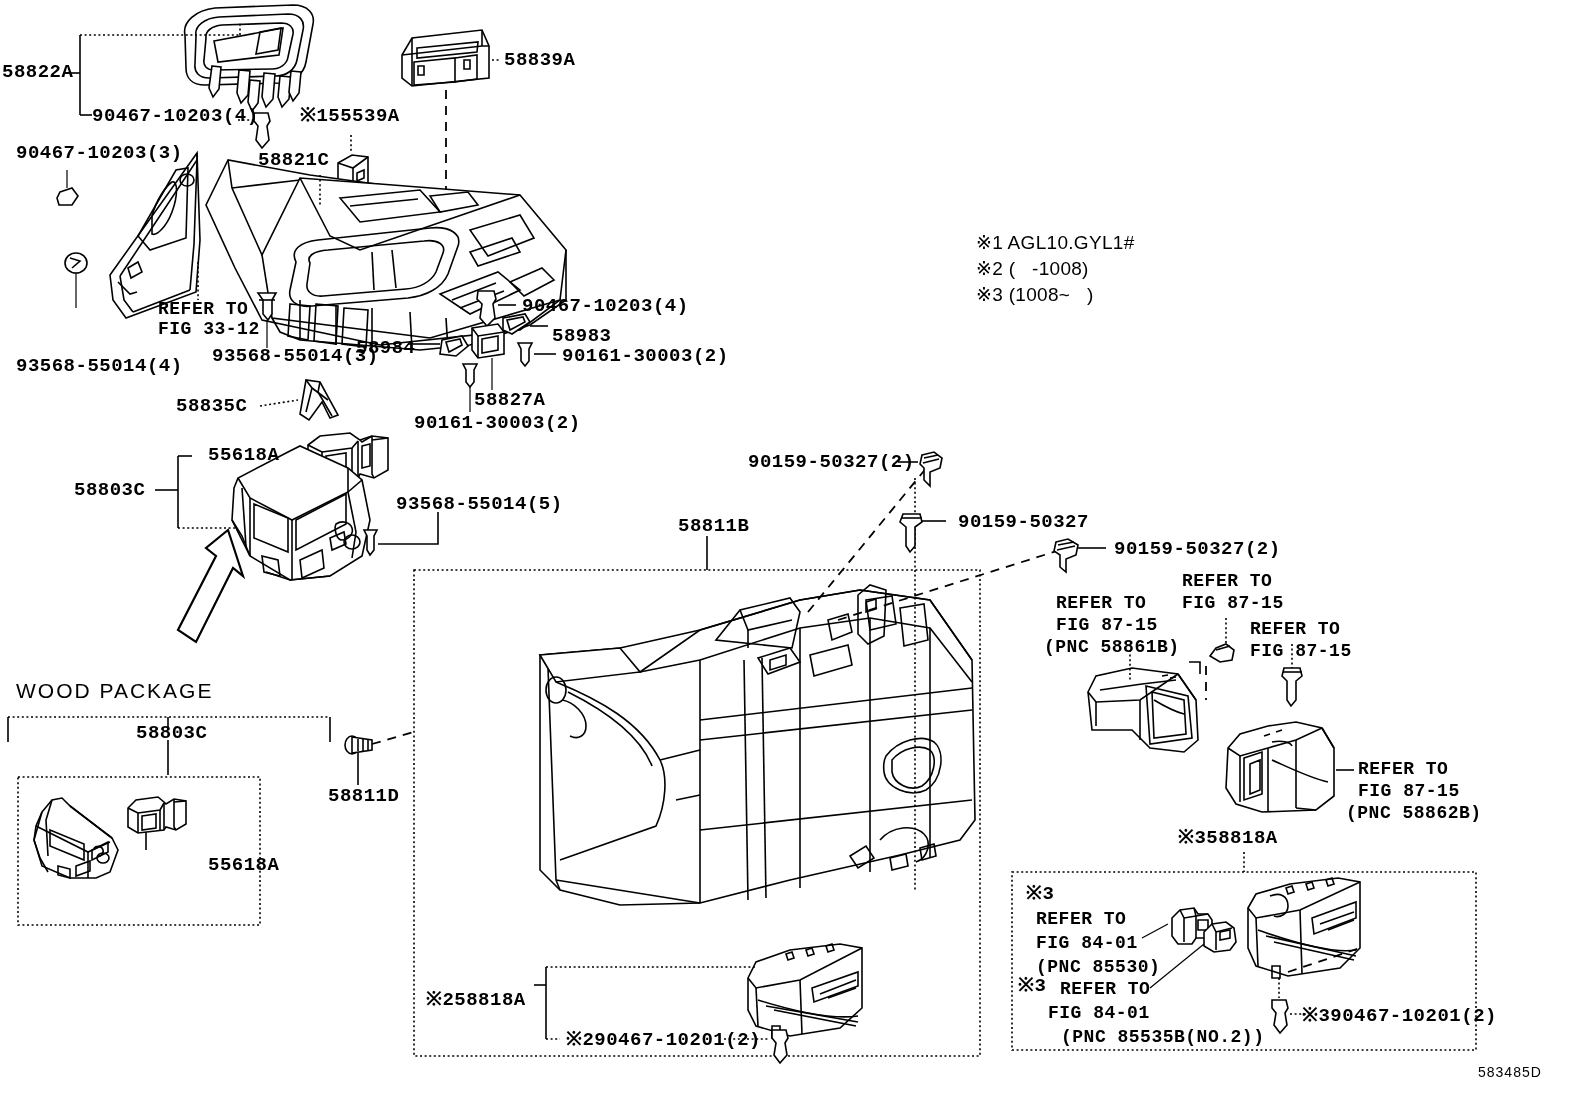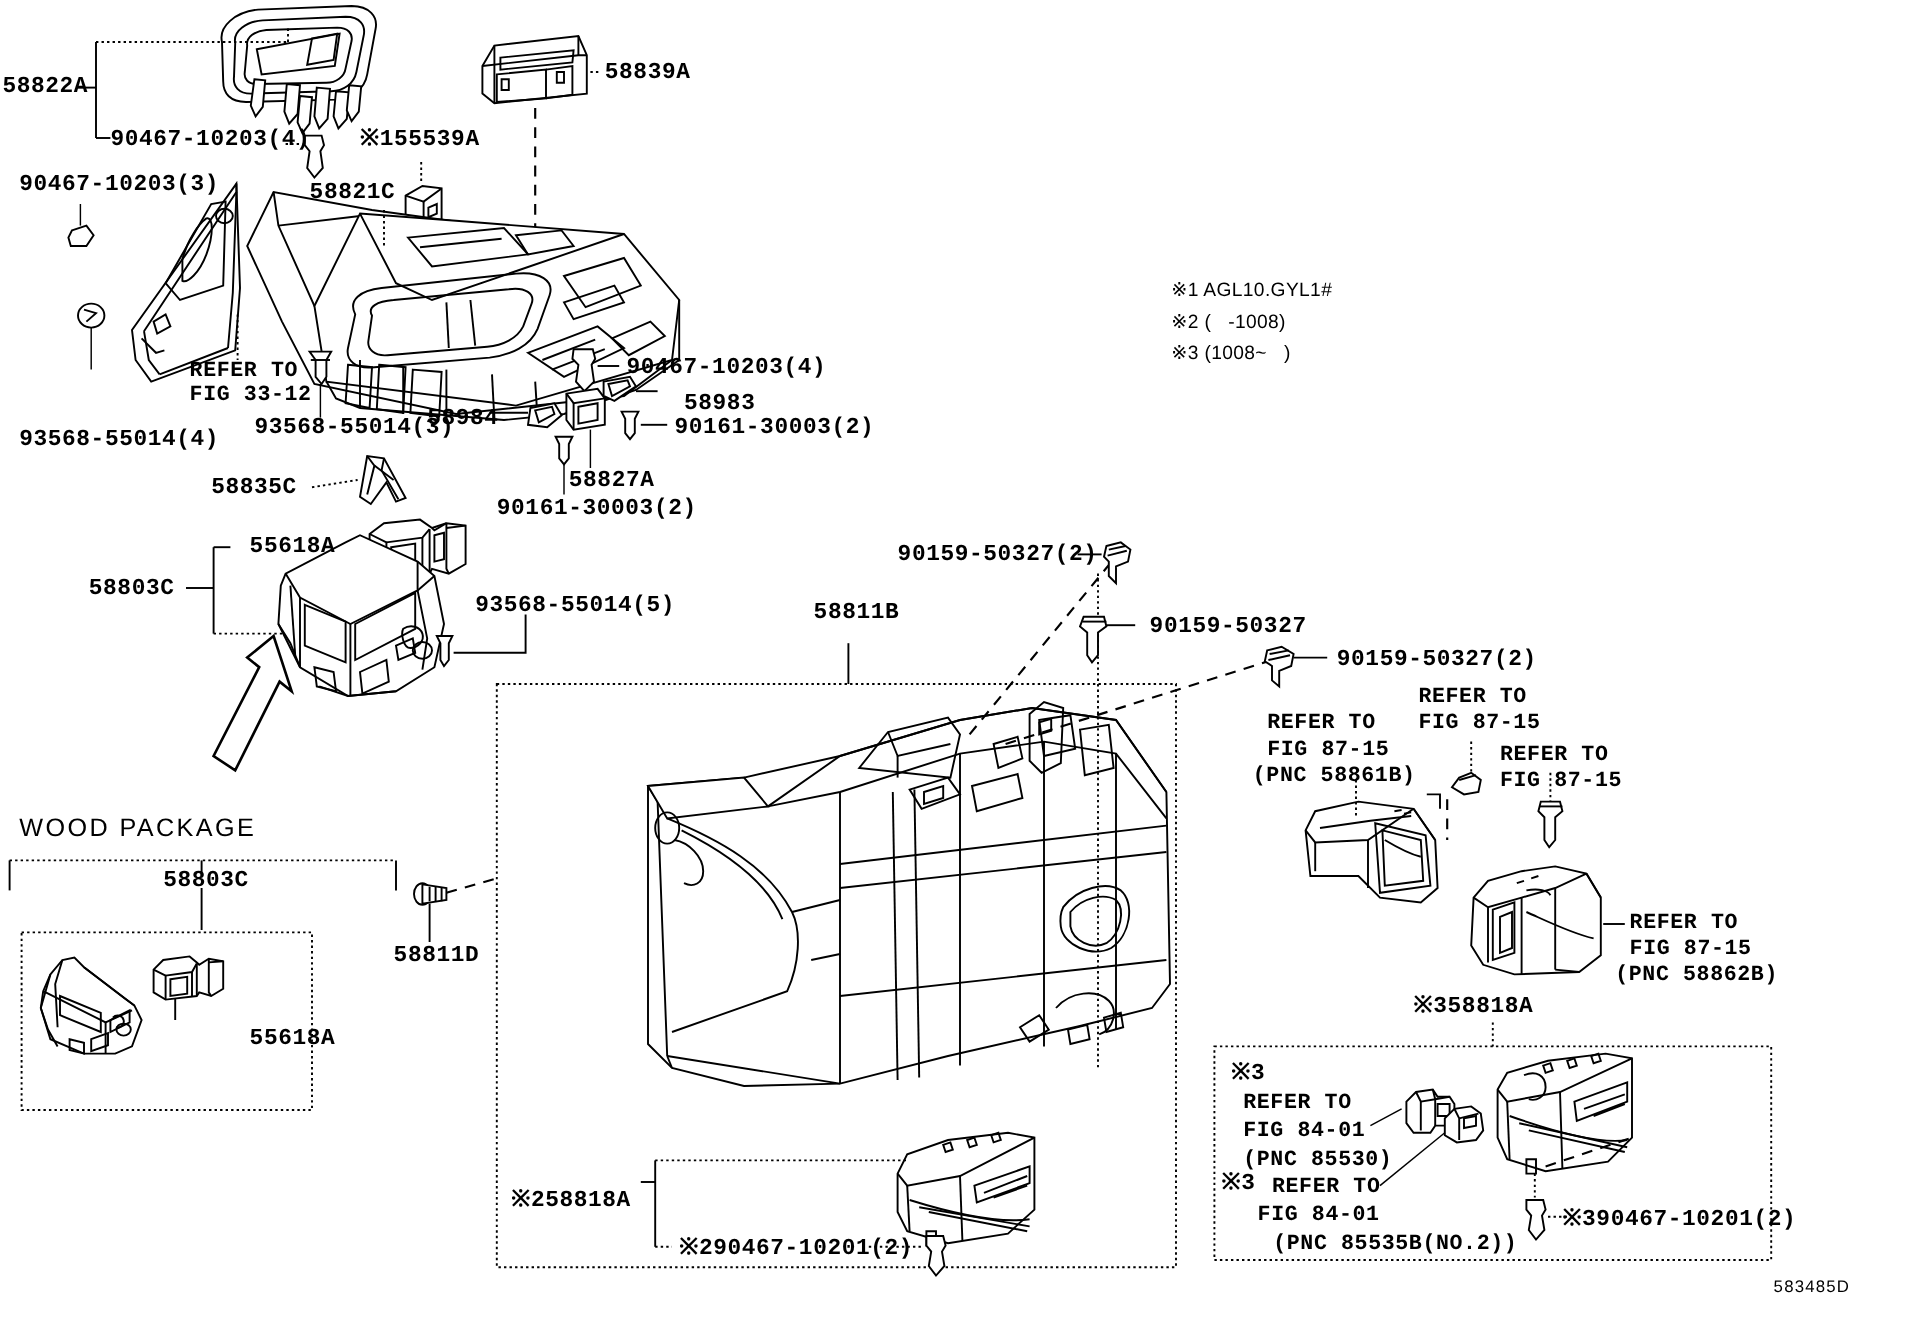--- a/index.html
+++ b/index.html
@@ -14,21 +14,21 @@
     font-family:"Liberation Mono","DejaVu Sans Mono",monospace;
     font-weight:bold;
     font-size:19px;
     letter-spacing:0.5px;
     white-space:pre;
     line-height:21px;
     color:#000;
   }
   .lbl.note{
     font-family:"Liberation Sans","DejaVu Sans",sans-serif;
-    font-weight:normal;font-size:16px;letter-spacing:0.3px;
+    font-weight:normal;font-size:19px;letter-spacing:0.3px;
   }
   .lbl.ref{font-size:18px;line-height:22px;}
   .lbl.code{
     font-family:"Liberation Sans","DejaVu Sans",sans-serif;
     font-weight:normal;font-size:14px;letter-spacing:1px;
   }
   .lbl.wood{
     font-family:"Liberation Sans","DejaVu Sans",sans-serif;
     font-weight:normal;font-size:21px;letter-spacing:2px;
   }
@@ -498,37 +498,37 @@
 <div class="lbl" style="left:504px;top:50px;">58839A</div>
 
 <div class="lbl" style="left:16px;top:143px;">90467-10203(3)</div>
 <div class="lbl" style="left:258px;top:150px;">58821C</div>
 <div class="lbl" style="left:16px;top:308px;margin-top:48px;">93568-55014(4)</div>
 <div class="lbl ref" style="left:158px;top:298px;">REFER TO</div>
 <div class="lbl ref" style="left:158px;top:318px;">FIG 33-12</div>
 <div class="lbl" style="left:212px;top:346px;">93568-55014(3)</div>
 
 <div class="lbl" style="left:522px;top:296px;">90467-10203(4)</div>
-<div class="lbl" style="left:552px;top:326px;margin-left:18px;">58983</div>
+<div class="lbl" style="left:552px;top:326px;">58983</div>
 <div class="lbl" style="left:356px;top:338px;">58984</div>
 <div class="lbl" style="left:562px;top:346px;">90161-30003(2)</div>
 <div class="lbl" style="left:474px;top:390px;">58827A</div>
 <div class="lbl" style="left:414px;top:413px;">90161-30003(2)</div>
 
 <div class="lbl" style="left:176px;top:396px;">58835C</div>
 <div class="lbl" style="left:208px;top:445px;">55618A</div>
 <div class="lbl" style="left:74px;top:480px;">58803C</div>
 <div class="lbl" style="left:396px;top:494px;">93568-55014(5)</div>
 
 <div class="lbl wood" style="left:16px;top:680px;">WOOD PACKAGE</div>
 <div class="lbl" style="left:136px;top:723px;">58803C</div>
 <div class="lbl" style="left:208px;top:855px;">55618A</div>
 <div class="lbl" style="left:328px;top:786px;">58811D</div>
 
-<div class="lbl" style="left:678px;top:500px;">58811B</div>
+<div class="lbl" style="left:678px;top:516px;">58811B</div>
 <div class="lbl" style="left:748px;top:452px;">90159-50327(2)</div>
 <div class="lbl" style="left:958px;top:512px;">90159-50327</div>
 <div class="lbl" style="left:1114px;top:539px;">90159-50327(2)</div>
 
 <div class="lbl ref" style="left:1056px;top:592px;">REFER TO</div>
 <div class="lbl ref" style="left:1056px;top:614px;">FIG 87-15</div>
 <div class="lbl ref" style="left:1044px;top:636px;text-align:right;">(PNC 58861B)</div>
 
 <div class="lbl ref" style="left:1182px;top:570px;">REFER TO</div>
 <div class="lbl ref" style="left:1182px;top:592px;">FIG 87-15</div>

